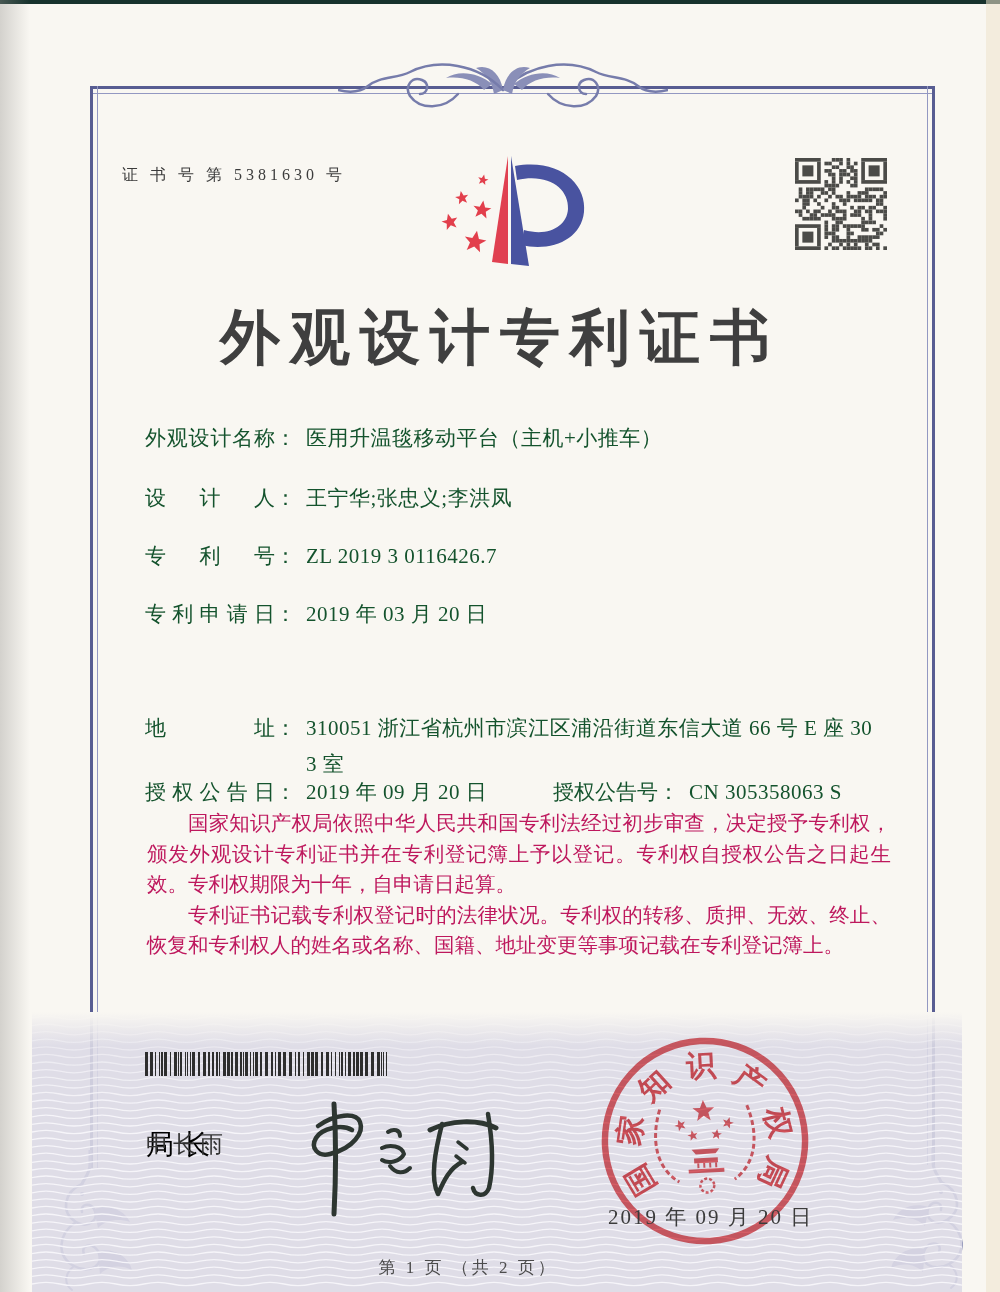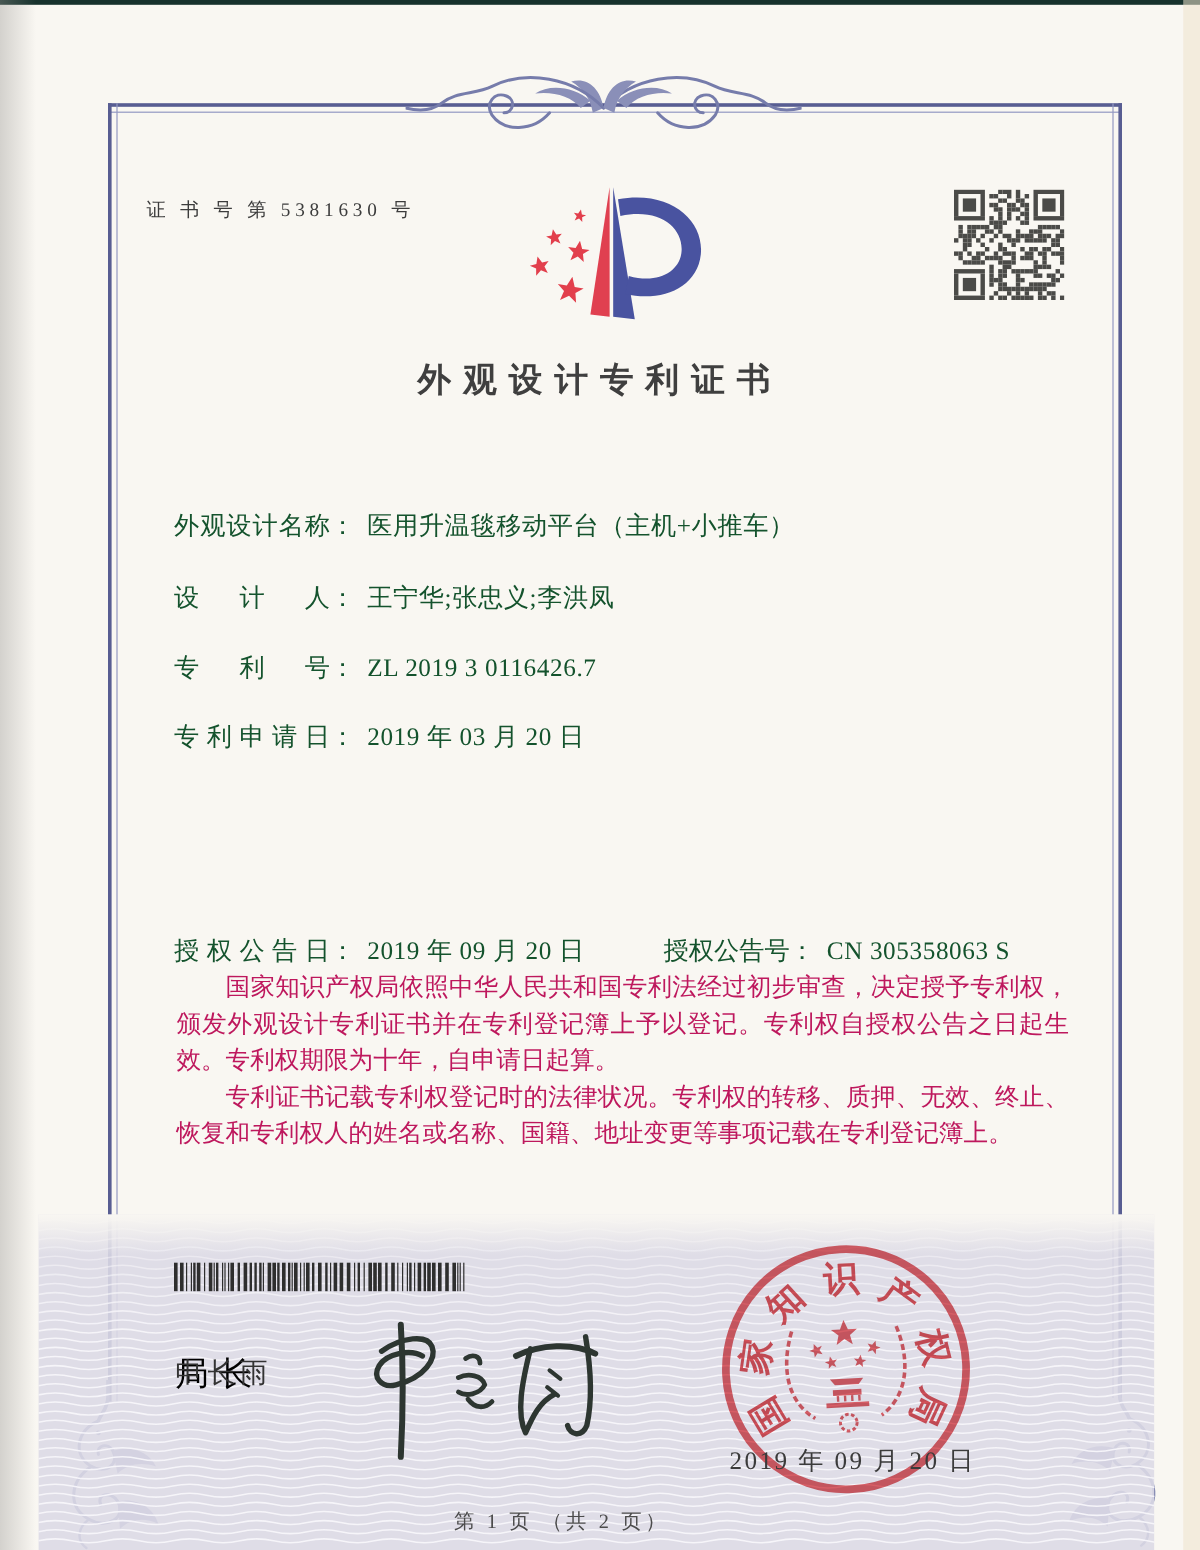--- a/index.html
+++ b/index.html
@@ -8,21 +8,21 @@
   .abs{position:absolute;}
   
   #top-strip{left:0;top:0;width:1000px;height:4px;background:#17322d;}
   #left-shadow{left:0;top:0;width:30px;height:1292px;background:linear-gradient(to right, rgba(150,148,145,.38), rgba(150,148,145,0));}
   #right-tint{right:0;top:0;width:14px;height:1292px;background:rgba(238,228,204,.55);}
   #frame-top{left:90px;top:86px;width:845px;height:4px;border-top:3px solid #585d92;border-bottom:1px solid #9398c2;}
   #frame-left{left:90px;top:86px;width:4px;height:1082px;border-left:3px solid #585d92;border-right:1px solid #9398c2;}
   #frame-right{left:927px;top:86px;width:4px;height:1079px;border-right:3px solid #585d92;border-left:1px solid #9398c2;}
   
   #cert-no{left:122px;top:165px;font-size:16px;letter-spacing:4px;color:#3c3c3c;}
-  #doc-title{left:0;top:298px;width:1000px;text-align:center;font-size:28px;font-weight:bold;letter-spacing:10px;color:#3f3f3f;}
+  #doc-title{left:0;top:298px;width:1000px;text-align:center;font-size:60px;font-weight:bold;letter-spacing:10px;color:#3f3f3f;}
   .field{left:145px;width:780px;font-size:21px;color:#14532d;}
   .flabel{display:inline-block;width:130px;text-align:justify;text-align-last:justify;vertical-align:top;}
   .flabel2{display:inline-block;vertical-align:top;}
   .fcolon{display:inline-block;vertical-align:top;}
   .fvalue{display:inline-block;margin-left:10px;letter-spacing:.5px;vertical-align:top;max-width:620px;white-space:pre-line;line-height:36px;}
   .field{line-height:36px;}
   #paragraphs{left:147px;top:808px;width:744px;font-size:20.5px;line-height:30.5px;color:#be185d;text-align:justify;}
   #paragraphs p{margin:0;text-indent:2em;}
   #signer-title{left:146px;top:1126px;font-family:"Liberation Sans","DejaVu Sans",sans-serif;font-size:28px;letter-spacing:8px;color:#000000;}
   #signer-name{left:146px;top:1129px;font-family:"Liberation Sans","DejaVu Sans",sans-serif;font-size:23px;letter-spacing:4px;color:#333;}
@@ -385,20 +385,24 @@
   </div>
   <div class="abs field" style="top:480px">
     <span class="flabel">设计人</span><span class="fcolon">：</span><span class="fvalue">王宁华;张忠义;李洪凤</span>
   </div>
   <div class="abs field" style="top:538px">
     <span class="flabel">专利号</span><span class="fcolon">：</span><span class="fvalue">ZL 2019 3 0116426.7</span>
   </div>
   <div class="abs field" style="top:596px">
     <span class="flabel">专利申请日</span><span class="fcolon">：</span><span class="fvalue">2019 年 03 月 20 日</span>
   </div>
+  <div class="abs field" style="top:710px">
+    <span class="flabel">地址</span><span class="fcolon">：</span><span class="fvalue">310051  浙江省杭州市滨江区浦沿街道东信大道 66 号 E 座 30
+3 室</span>
+  </div>
   <div class="abs field" style="top:774px">
     <span class="flabel">授权公告日</span><span class="fcolon">：</span><span class="fvalue">2019 年 09 月 20 日</span>
   </div>
   <div class="abs field" style="top:774px;left:553px;">
     <span class="flabel2">授权公告号</span><span class="fcolon">：</span><span class="fvalue">CN 305358063 S</span>
   </div>
 
   <div class="abs" id="paragraphs">
     <p>国家知识产权局依照中华人民共和国专利法经过初步审查，决定授予专利权，颁发外观设计专利证书并在专利登记簿上予以登记。专利权自授权公告之日起生效。专利权期限为十年，自申请日起算。</p>
     <p>专利证书记载专利权登记时的法律状况。专利权的转移、质押、无效、终止、恢复和专利权人的姓名或名称、国籍、地址变更等事项记载在专利登记簿上。</p>

